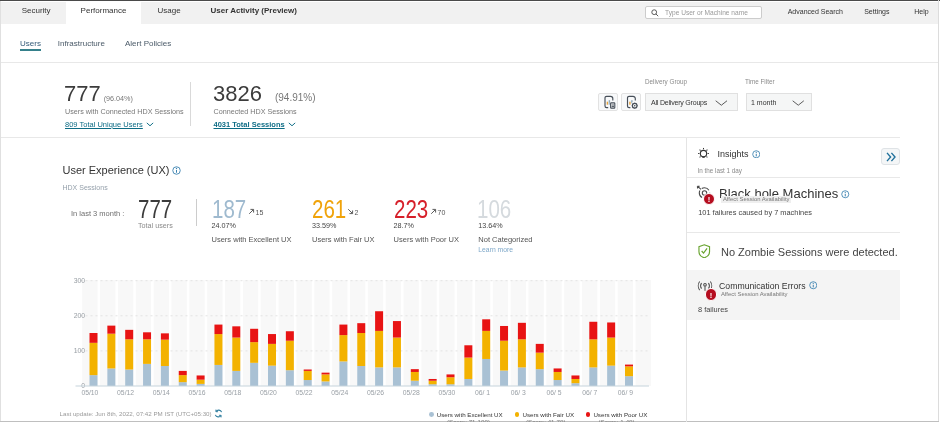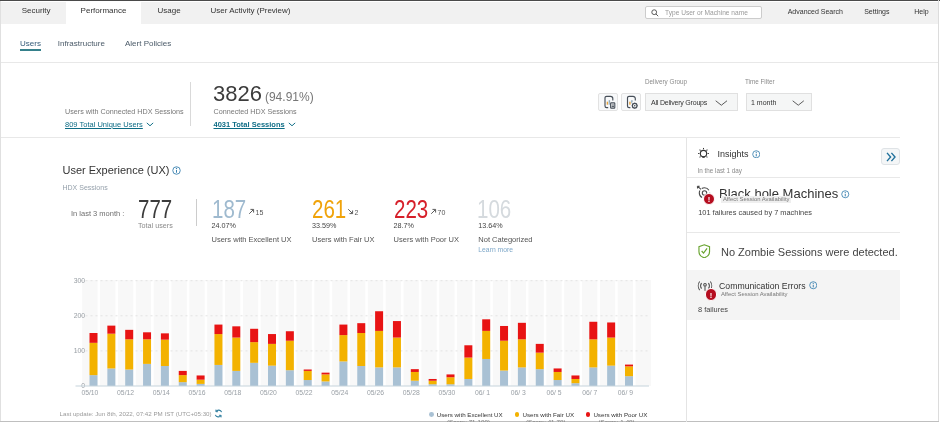--- a/index.html
+++ b/index.html
@@ -15,45 +15,46 @@
   <div class="abs" style="left:0;top:1px;width:1px;height:421px;background:#e0e0e0;"></div>
   <div class="abs" style="left:938px;top:0;width:1px;height:422px;background:#dcdcdc;"></div>
   <div class="abs" style="left:0;top:420.8px;width:939px;height:1.2px;background:#bfbfbf;"></div>
 
   <div class="abs" style="left:1px;top:1.5px;width:937px;height:22px;background:#f1f1f1;"></div>
   <div class="abs" style="left:66px;top:1.5px;width:75px;height:22px;background:#ffffff;"></div>
   <div class="abs" style="left:0;top:0;width:938px;height:23px;font-size:8px;color:#333;">
     <span class="abs" style="left:21.7px;top:5.5px;">Security</span>
     <span class="abs" style="left:80.6px;top:5.5px;">Performance</span>
     <span class="abs" style="left:157.5px;top:5.5px;">Usage</span>
-    <span class="abs" style="left:210.5px;top:5.5px;">User Activity (Preview)</span>
+    <span class="abs" style="left:210.5px;top:5.5px;font-weight:bold;">User Activity (Preview)</span>
     <span class="abs" style="left:787.7px;top:8px;font-size:7px;">Advanced Search</span>
     <span class="abs" style="left:864.2px;top:8px;font-size:7px;">Settings</span>
     <span class="abs" style="left:914.2px;top:8px;font-size:7px;">Help</span>
   </div>
   <div class="abs" style="left:645px;top:6px;width:116.5px;height:12.5px;background:#fff;border:1px solid #ccc;border-radius:2px;box-sizing:border-box;">
     <svg width="8" height="8" style="position:absolute;left:4.5px;top:2.2px;" viewBox="0 0 10 10">
         <circle cx="4" cy="4" r="3" fill="none" stroke="#555" stroke-width="1.2"></circle>
         <line x1="6.2" y1="6.2" x2="9" y2="9" stroke="#555" stroke-width="1.2"></line>
       </svg>
     <span class="abs" style="left:19px;top:2.4px;font-size:6.6px;color:#9a9a9a;">Type User or Machine name</span>
   </div>
 
   <div class="abs" style="left:20px;top:39px;font-size:8px;color:#335a78;">Users</div>
   <div class="abs" style="left:19.8px;top:49.3px;width:21px;height:1.4px;background:#35808b;"></div>
   <div class="abs" style="left:57.8px;top:39px;font-size:8px;color:#4a5a68;">Infrastructure</div>
   <div class="abs" style="left:125px;top:39px;font-size:8px;color:#4a5a68;">Alert Policies</div>
   <div class="abs" style="left:1px;top:62px;width:937px;height:1px;background:#e8e8e8;"></div>
 
+  <div class="abs" style="left:64px;top:81px;font-size:22px;color:#3c3c3c;">777<span style="font-size:7.2px;color:#777;letter-spacing:0;margin-left:3px;">(96.04%)</span></div>
   <div class="abs" style="left:65px;top:106.8px;font-size:7.2px;color:#777;">Users with Connected HDX Sessions</div>
   <div class="abs" style="left:65px;top:120px;font-size:7.5px;font-weight:normal;"><span class="lnk" style="text-decoration:underline;">809 Total Unique Users</span><svg width="8" height="5" viewBox="0 0 10 6" style="margin-left:3px;vertical-align:0.5px;">
         <polyline points="1,1 5,4.6 9,1" fill="none" stroke="#0d6c85" stroke-width="1.2"></polyline>
       </svg></div>
   <div class="abs" style="left:190px;top:82px;width:1px;height:44px;background:#d9d9d9;"></div>
-  <div class="abs" style="left:213px;top:81px;font-size:22px;color:#3c3c3c;">3826<span style="font-size:12px;color:#777;letter-spacing:0;margin-left:3px;">(94.91%)</span></div>
+  <div class="abs" style="left:213px;top:81px;font-size:22px;color:#3c3c3c;">3826<span style="font-size:10px;color:#777;letter-spacing:0;margin-left:13px;">(94.91%)</span></div>
   <div class="abs" style="left:213.5px;top:106.8px;font-size:7.2px;color:#777;">Connected HDX Sessions</div>
   <div class="abs" style="left:213.5px;top:120px;font-size:7.5px;font-weight:bold;"><span class="lnk" style="text-decoration:underline;">4031 Total Sessions</span><svg width="8" height="5" viewBox="0 0 10 6" style="margin-left:3px;vertical-align:0.5px;">
         <polyline points="1,1 5,4.6 9,1" fill="none" stroke="#0d6c85" stroke-width="1.2"></polyline>
       </svg></div>
 
   <div class="abs" style="left:598.4px;top:93px;width:19.5px;height:17.5px;border:1px solid #e2e2e2;border-radius:2px;box-sizing:border-box;background:#f8f9fa;">
     <svg width="14" height="14" style="position:absolute;left:2.5px;top:1px;" viewBox="0 0 14 14">
       <path d="M10.8 5.5 V3.6 A2.3 2.3 0 0 0 8.5 1.3 H4.6 A1.6 1.6 0 0 0 3 2.9 V11 A1.6 1.6 0 0 0 4.6 12.6 H6.2" fill="none" stroke="#474f59" stroke-width="1.15"></path>
       <rect x="4.7" y="6.7" width="1.4" height="3" fill="#e8a33d"></rect>
       <rect x="6.7" y="5.2" width="1.4" height="4.5" fill="#8aa8bd"></rect>

